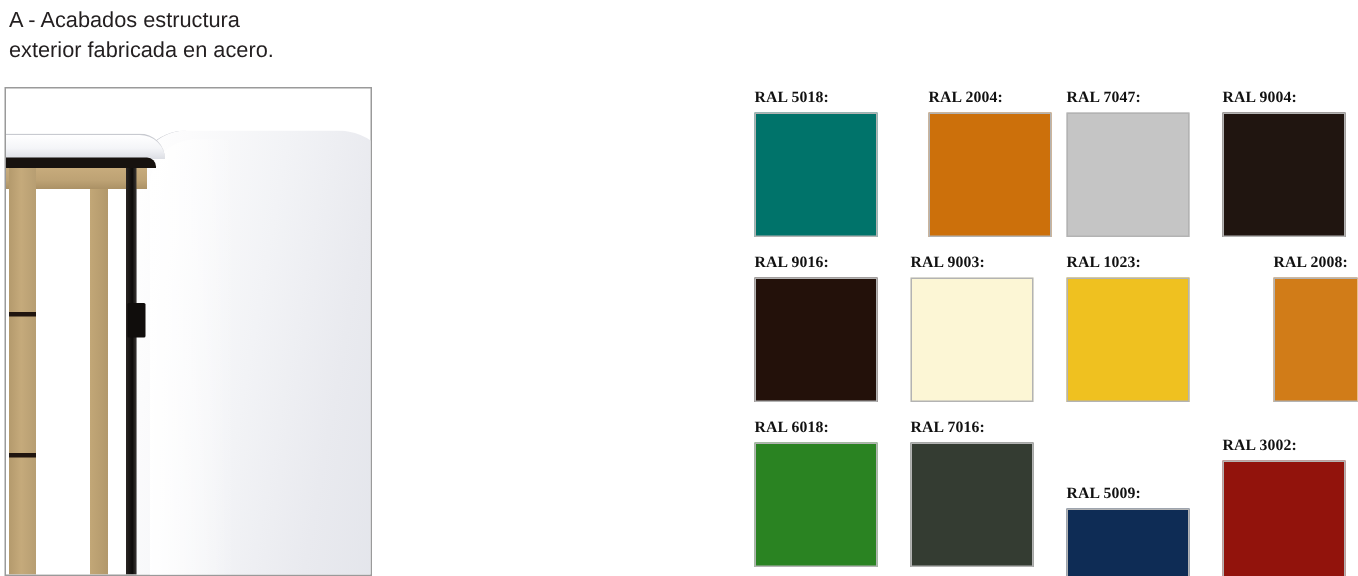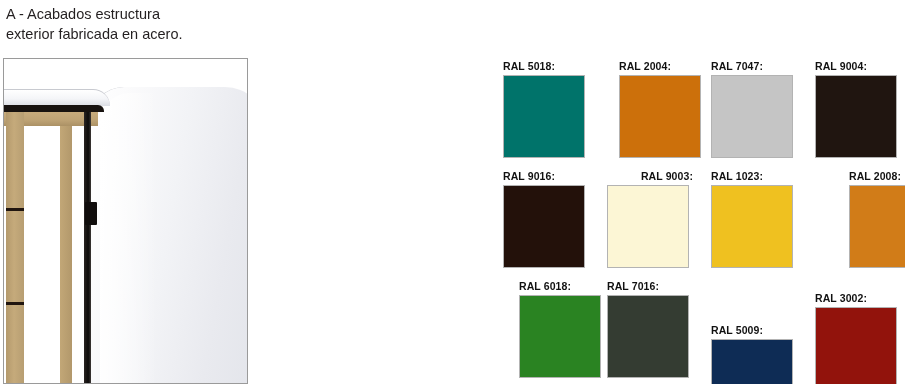--- a/index.html
+++ b/index.html
@@ -164,20 +164,21 @@
     border-radius: 1px;
   }
 
   
   #swatch-grid {
     position: absolute;
     left: 503px;
     top: 60px;
     width: 395px;
     height: 320px;
+    font-family: Liberation Serif, serif;
   }
   .swatch-row {
     position: absolute;
     left: 0;
     width: 395px;
     height: 100px;
   }
   .swatch-cell {
     position: absolute;
     top: 0;
@@ -243,35 +244,35 @@
       <div class="swatch-cell" style="left: 312px;">
         <div class="swatch-label">RAL 9004:</div>
         <div class="swatch-chip" style="background: rgb(32, 21, 16);"></div>
       </div>
     </div>
     <div class="swatch-row" style="top: 110px;">
       <div class="swatch-cell" style="left: 0px;">
         <div class="swatch-label">RAL 9016:</div>
         <div class="swatch-chip" style="background: rgb(35, 17, 10);"></div>
       </div>
-      <div class="swatch-cell" style="left: 104px; text-align: right;">
+      <div class="swatch-cell" style="left: 104px;">
         <div class="swatch-label">RAL 9003:</div>
         <div class="swatch-chip" style="background: rgb(252, 246, 213);"></div>
       </div>
       <div class="swatch-cell" style="left: 208px;">
         <div class="swatch-label">RAL 1023:</div>
         <div class="swatch-chip" style="background: rgb(239, 193, 32);"></div>
       </div>
       <div class="swatch-cell" style="left: 324px; padding-left: 22px;">
         <div class="swatch-label">RAL 2008:</div>
         <div class="swatch-chip" style="background: rgb(209, 124, 24);"></div>
       </div>
     </div>
     <div class="swatch-row" style="top: 220px;">
-      <div class="swatch-cell" style="left: 16px;">
+      <div class="swatch-cell" style="left: 0px;">
         <div class="swatch-label">RAL 6018:</div>
         <div class="swatch-chip" style="background: rgb(42, 131, 34);"></div>
       </div>
       <div class="swatch-cell" style="left: 104px;">
         <div class="swatch-label">RAL 7016:</div>
         <div class="swatch-chip" style="background: rgb(52, 60, 50);"></div>
       </div>
       <div class="swatch-cell" style="left: 208px; margin-top: 44px;">
         <div class="swatch-label">RAL 5009:</div>
         <div class="swatch-chip" style="background: rgb(14, 44, 85);"></div>

